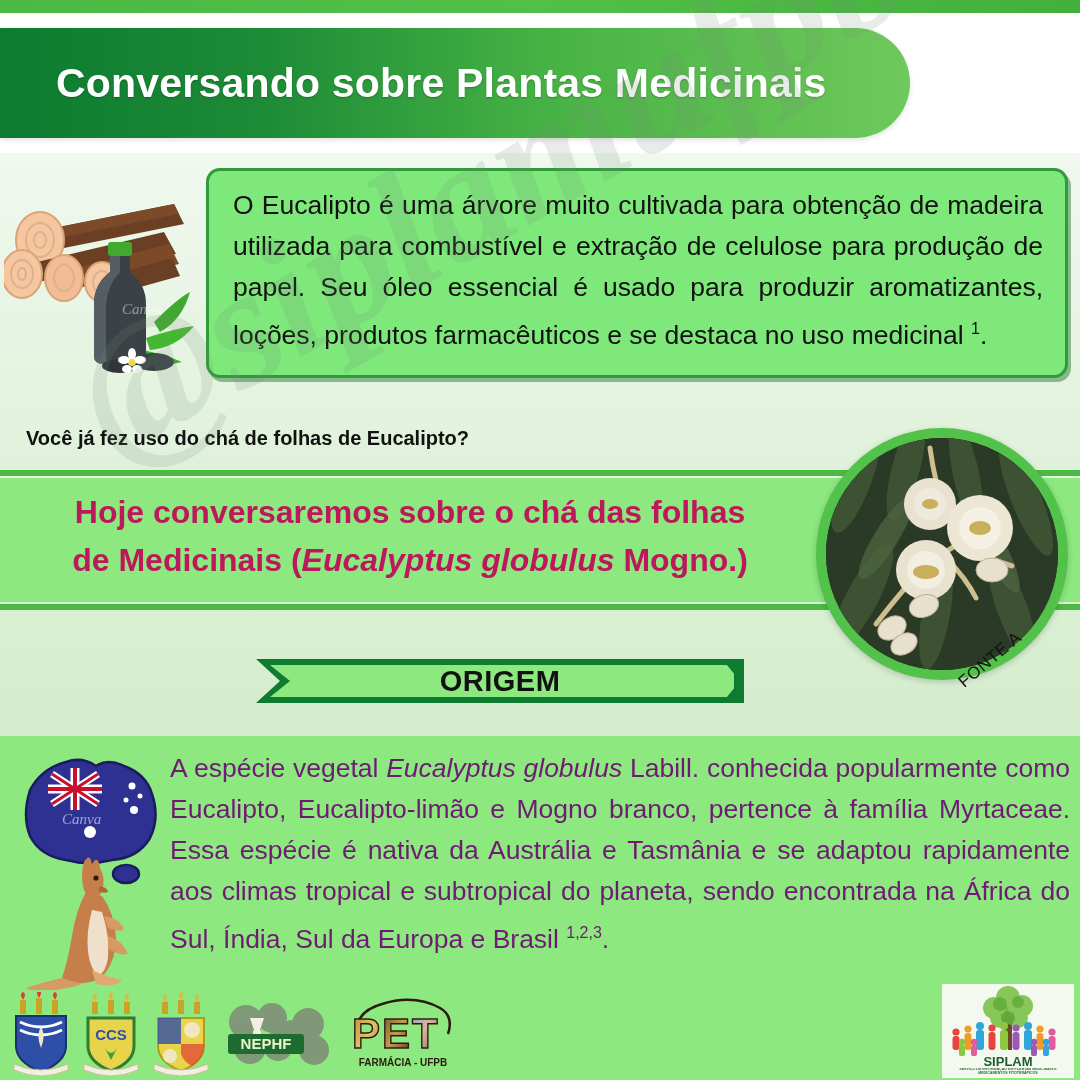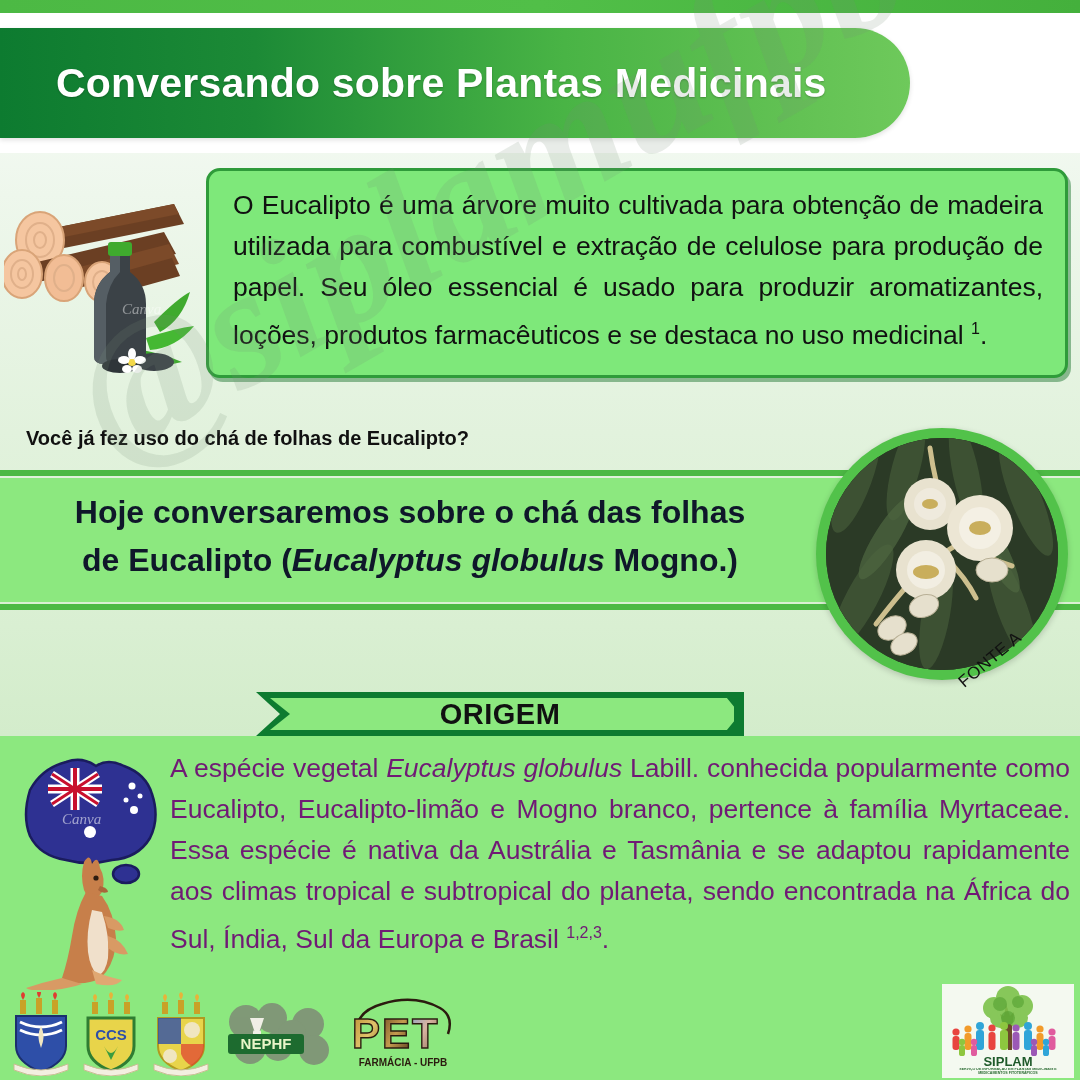--- a/index.html
+++ b/index.html
@@ -107,21 +107,21 @@
   }
   .band-line-top { top:0; }
   .band-line-bot { bottom:0; }
   .band-inner {
     position:absolute; left:0; top:8px; width:1080px; height:124px;
     background:#8ce87f;
   }
   .band-inner .l1, .band-inner .l2 {
     position:absolute; left:0; width:820px;
     text-align:center;
-    font-size:32px; font-weight:bold; color:#0f172a;
+    font-size:32px; font-weight:bold; color:#be185d;
     white-space:nowrap;
   }
   .band-inner .l1 { top:16px; }
   .band-inner .l2 { top:64px; }
   .band-inner i { font-style:italic; }
 
   
   .photo-wrap {
     position:absolute; left:816px; top:428px;
     width:252px; height:252px;
@@ -142,21 +142,21 @@
     position:absolute; left:952px; top:650px;
     font-size:17px; color:#111;
     transform:rotate(-40deg);
     z-index:30;
     white-space:nowrap;
     letter-spacing:.5px;
   }
 
   
   .ribbon {
-    position:absolute; left:256px; top:688px;
+    position:absolute; left:256px; top:655px;
     width:488px; height:52px;
     z-index:9;
   }
   .ribbon .label {
     position:absolute; inset:0;
     display:flex; align-items:center; justify-content:center;
     font-size:29px; font-weight:bold; color:#111;
     letter-spacing:.5px;
     z-index:3;
   }
@@ -254,21 +254,21 @@
   </div>
 
   <div class="question-line">
     <span>Você já fez uso do chá  de folhas de Eucalipto?</span>
   </div>
 
   <div class="band-outer">
     <div class="band-line-top"></div>
     <div class="band-inner">
       <div class="l1">Hoje conversaremos sobre o chá das folhas</div>
-      <div class="l2"><span>de Eucalipto (</span><i>Eucalyptus globulus</i><span> Mogno.)</span></div>
+      <div class="l2"><span>de Medicinais (</span><i>Eucalyptus globulus</i><span> Mogno.)</span></div>
     </div>
     <div class="band-line-bot"></div>
   </div>
 
   <div class="photo-wrap">
     <div class="photo-inner">
       <svg viewBox="0 0 232 232" width="232" height="232">
         <rect width="232" height="232" fill="#2b3a26"></rect>
         <g fill="#3d5133">
           <ellipse cx="30" cy="40" rx="16" ry="58" transform="rotate(20 30 40)"></ellipse>

